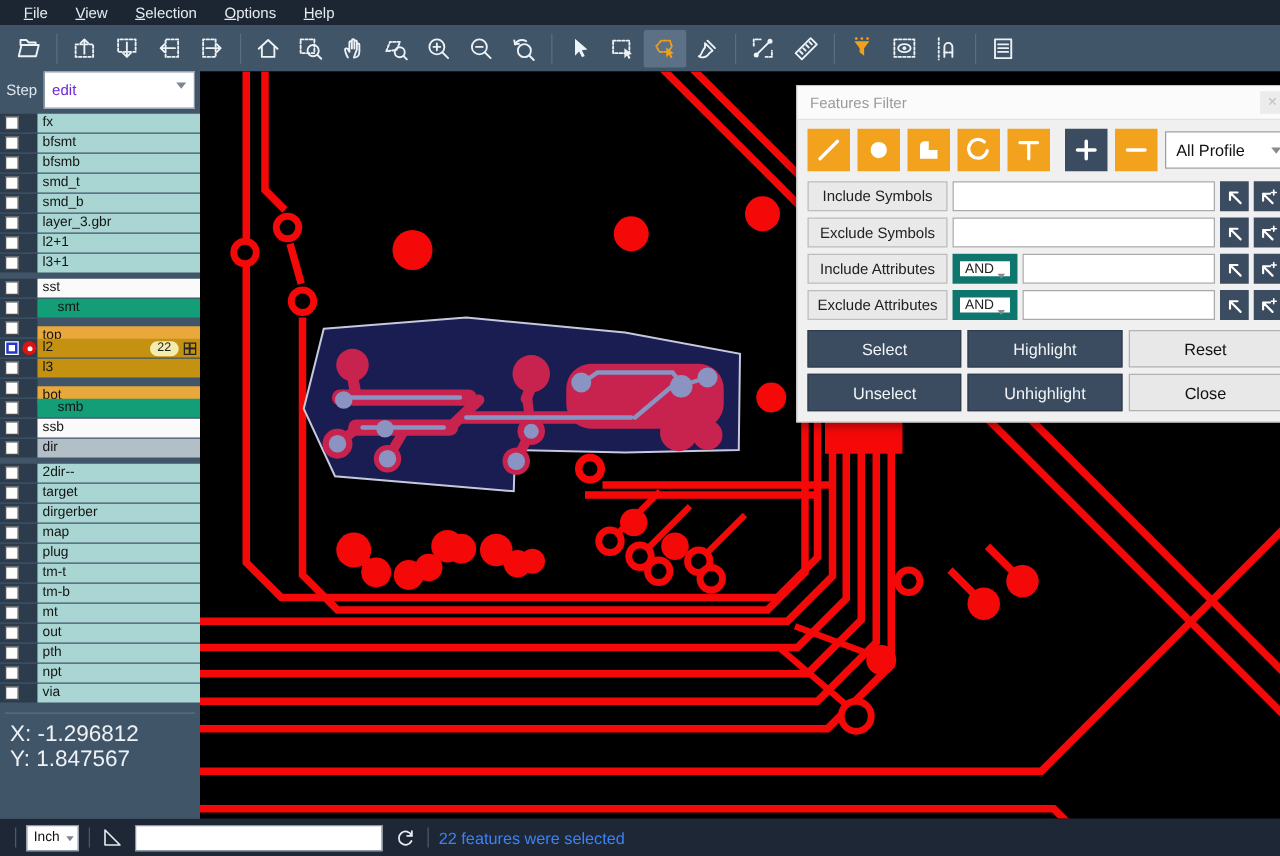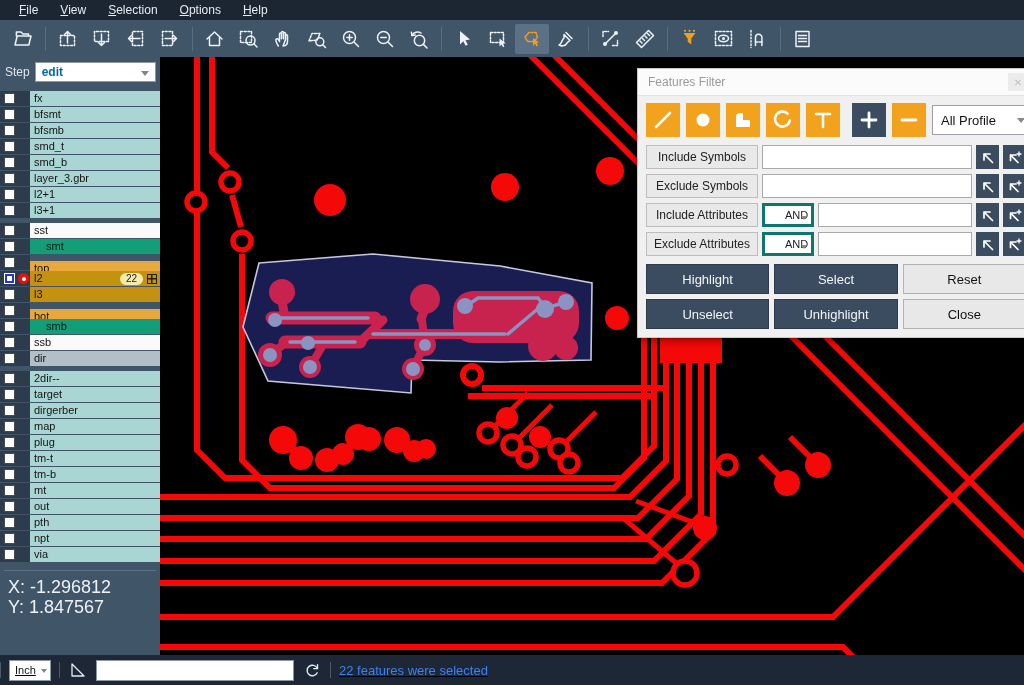--- a/index.html
+++ b/index.html
@@ -23,21 +23,21 @@
   .ic-or { stroke:#f0a01e; fill:none; stroke-width:1.5; stroke-linecap:round; stroke-linejoin:round; }
   .ic-or-fill { fill:#f0a01e; stroke:none; }
 
   
   .body { flex:1; display:flex; position:relative; overflow:hidden; }
 
   
   .sidebar { width:160px; background:#415569; position:relative; flex:none; display:flex; flex-direction:column; }
   .step-row { height:30px; display:flex; align-items:center; padding:0 4px 0 5px; gap:5px; }
   .step-label { color:#dfe6ee; font-size:12px; }
-  .step-select { flex:1; height:20px; background:#fff; border:1px solid #8a98a6; display:flex; align-items:center; padding-left:6px; position:relative; font-size:12px; color:#0369a1;font-weight:bold; }
+  .step-select { flex:1; height:30px; background:#fff; border:1px solid #8a98a6; display:flex; align-items:center; padding-left:6px; position:relative; font-size:12px; color:#6d28d9; }
   .step-select .chev { position:absolute; right:6px; top:8px; width:0; height:0; border-left:4px solid transparent; border-right:4px solid transparent; border-top:5px solid #7a8794; }
   .layers { padding:4px 0 0 0; }
   .layer-row { display:flex; height:15px; margin-bottom:1px; align-items:center; }
   .lcb-col { width:30px; height:15px; background:#2c3c4c; flex:none; display:flex; align-items:center; }
   .cb { width:11px; height:11px; background:#fdfdfd; border:1px solid #4a4a4a; margin-left:4px; flex:none; position:relative; }
   .cb.checked { background:#2438c8; border:1px solid #fff; }
   .cb.checked::after { content:""; position:absolute; left:2px; top:2px; width:5px; height:5px; background:#fff; }
   .ind { width:11px; height:11px; margin-left:3px; border-radius:50%; flex:none; position:relative; }
   .ind.on { background:#e31212; }
   .ind.on::after { content:""; position:absolute; left:3.5px; top:3.5px; width:4px; height:4px; border-radius:50%; background:#fff; }
@@ -66,31 +66,31 @@
   .sq { width:34px; height:34px; display:flex; align-items:center; justify-content:center; flex:none; }
   .sq.orange { background:#f2a21d; }
   .sq.navy { background:#3c4c60; }
   .sq svg { display:block; }
   .tool-gap { flex:1; }
   .profile-select { width:100px; height:30px; background:#fff; border:1px solid #9aa0a6; display:flex; align-items:center; padding-left:8px; position:relative; font-size:13px; color:#111; flex:none; }
   .profile-select .chev { position:absolute; right:6px; top:12px; width:0; height:0; border-left:4px solid transparent; border-right:4px solid transparent; border-top:5px solid #8a8a8a; }
   .dlg-rows { padding:2px 8px 0 8px; display:flex; flex-direction:column; gap:5px; }
   .f-row { display:flex; gap:4px; height:24px; }
   .row-label { width:112px; flex:none; background:#e9e9e9; border:1px solid #bdbdbd; font-size:12px; color:#222; display:flex; align-items:center; justify-content:center; font-family:"Liberation Sans",sans-serif; }
-  .and-select { width:52px; flex:none; background:#fff; border:3px solid #0f766e; font-size:11px; color:#222; display:flex; align-items:center; padding-left:20px; position:relative; }
+  .and-select { width:52px; flex:none; background:#fff; border:6px solid #0f766e; font-size:11px; color:#222; display:flex; align-items:center; padding-left:4px; position:relative; }
   .and-select .chev { position:absolute; right:4px; top:10px; width:0; height:0; border-left:3.5px solid transparent; border-right:3.5px solid transparent; border-top:4px solid #8a8a8a; }
   .f-input { flex:1; border:1px solid #a9a9a9; background:#fff; font-size:12px; padding:0 4px; min-width:0; }
   .arrow-btn { width:23px; flex:none; background:#3c4c60; border:none; display:flex; align-items:center; justify-content:center; position:relative; }
   .dlg-actions { display:grid; grid-template-columns:1fr 1fr 1fr; gap:5px; padding:8px 8px 8px 8px; }
   .act-btn { height:30px; font-size:13px; font-family:"Liberation Sans",sans-serif; border:none; }
   .act-btn.dark { background:#3c4c60; color:#f2f5f8; border:1px solid #2e3c4e; }
   .act-btn.light { background:#e8e8e8; color:#111; border:1px solid #b2b2b2; }
 
   
-  .statusbar { height:30px; background:#1d2736; display:flex; align-items:center; gap:8px; flex:none;text-decoration:underline; }
+  .statusbar { height:30px; background:#1d2736; display:flex; align-items:center; padding-left:12px; gap:8px; flex:none; }
   .ssep { width:1px; height:16px; background:#4a5a6a; flex:none; }
   .unit-select { width:42px; height:21px; background:#fff; border:1px solid #8a98a6; display:flex; align-items:center; padding-left:5px; font-size:11px; color:#111; position:relative; flex:none; }
   .unit-select .chev { position:absolute; right:3px; top:8px; width:0; height:0; border-left:3.5px solid transparent; border-right:3.5px solid transparent; border-top:4px solid #7a8794; }
   .status-input { width:198px; height:21px; background:#fff; border:1px solid #8a98a6; font-size:12px; padding:0 4px; flex:none; }
   .sicon { width:20px; height:20px; display:flex; align-items:center; justify-content:center; flex:none; }
   .status-msg { color:#3b82f6; font-size:13px; }
 </style>
 </head>
 <body>
 
@@ -758,22 +758,22 @@
               <svg width="15" height="15">
                 <g stroke="#fff" stroke-width="1.7" fill="none" stroke-linecap="round">
                   <path d="M11,12.5 L3.5,5 M3.5,5 H9 M3.5,5 V10.5"></path>
                   <path d="M12,2 V6 M10,4 H14" stroke-width="1.3"></path>
                 </g>
               </svg>
             </button>
           </div>
         </div>
       <div class="dlg-actions" id="dlgActions">
+          <button class="act-btn dark">Select</button>
           <button class="act-btn dark">Highlight</button>
-          <button class="act-btn dark">Select</button>
           <button class="act-btn light">Reset</button>
           <button class="act-btn dark">Unselect</button>
           <button class="act-btn dark">Unhighlight</button>
           <button class="act-btn light">Close</button>
         </div>
     </div>
   </div>
 
   <div class="statusbar">
     <div class="ssep"></div>

